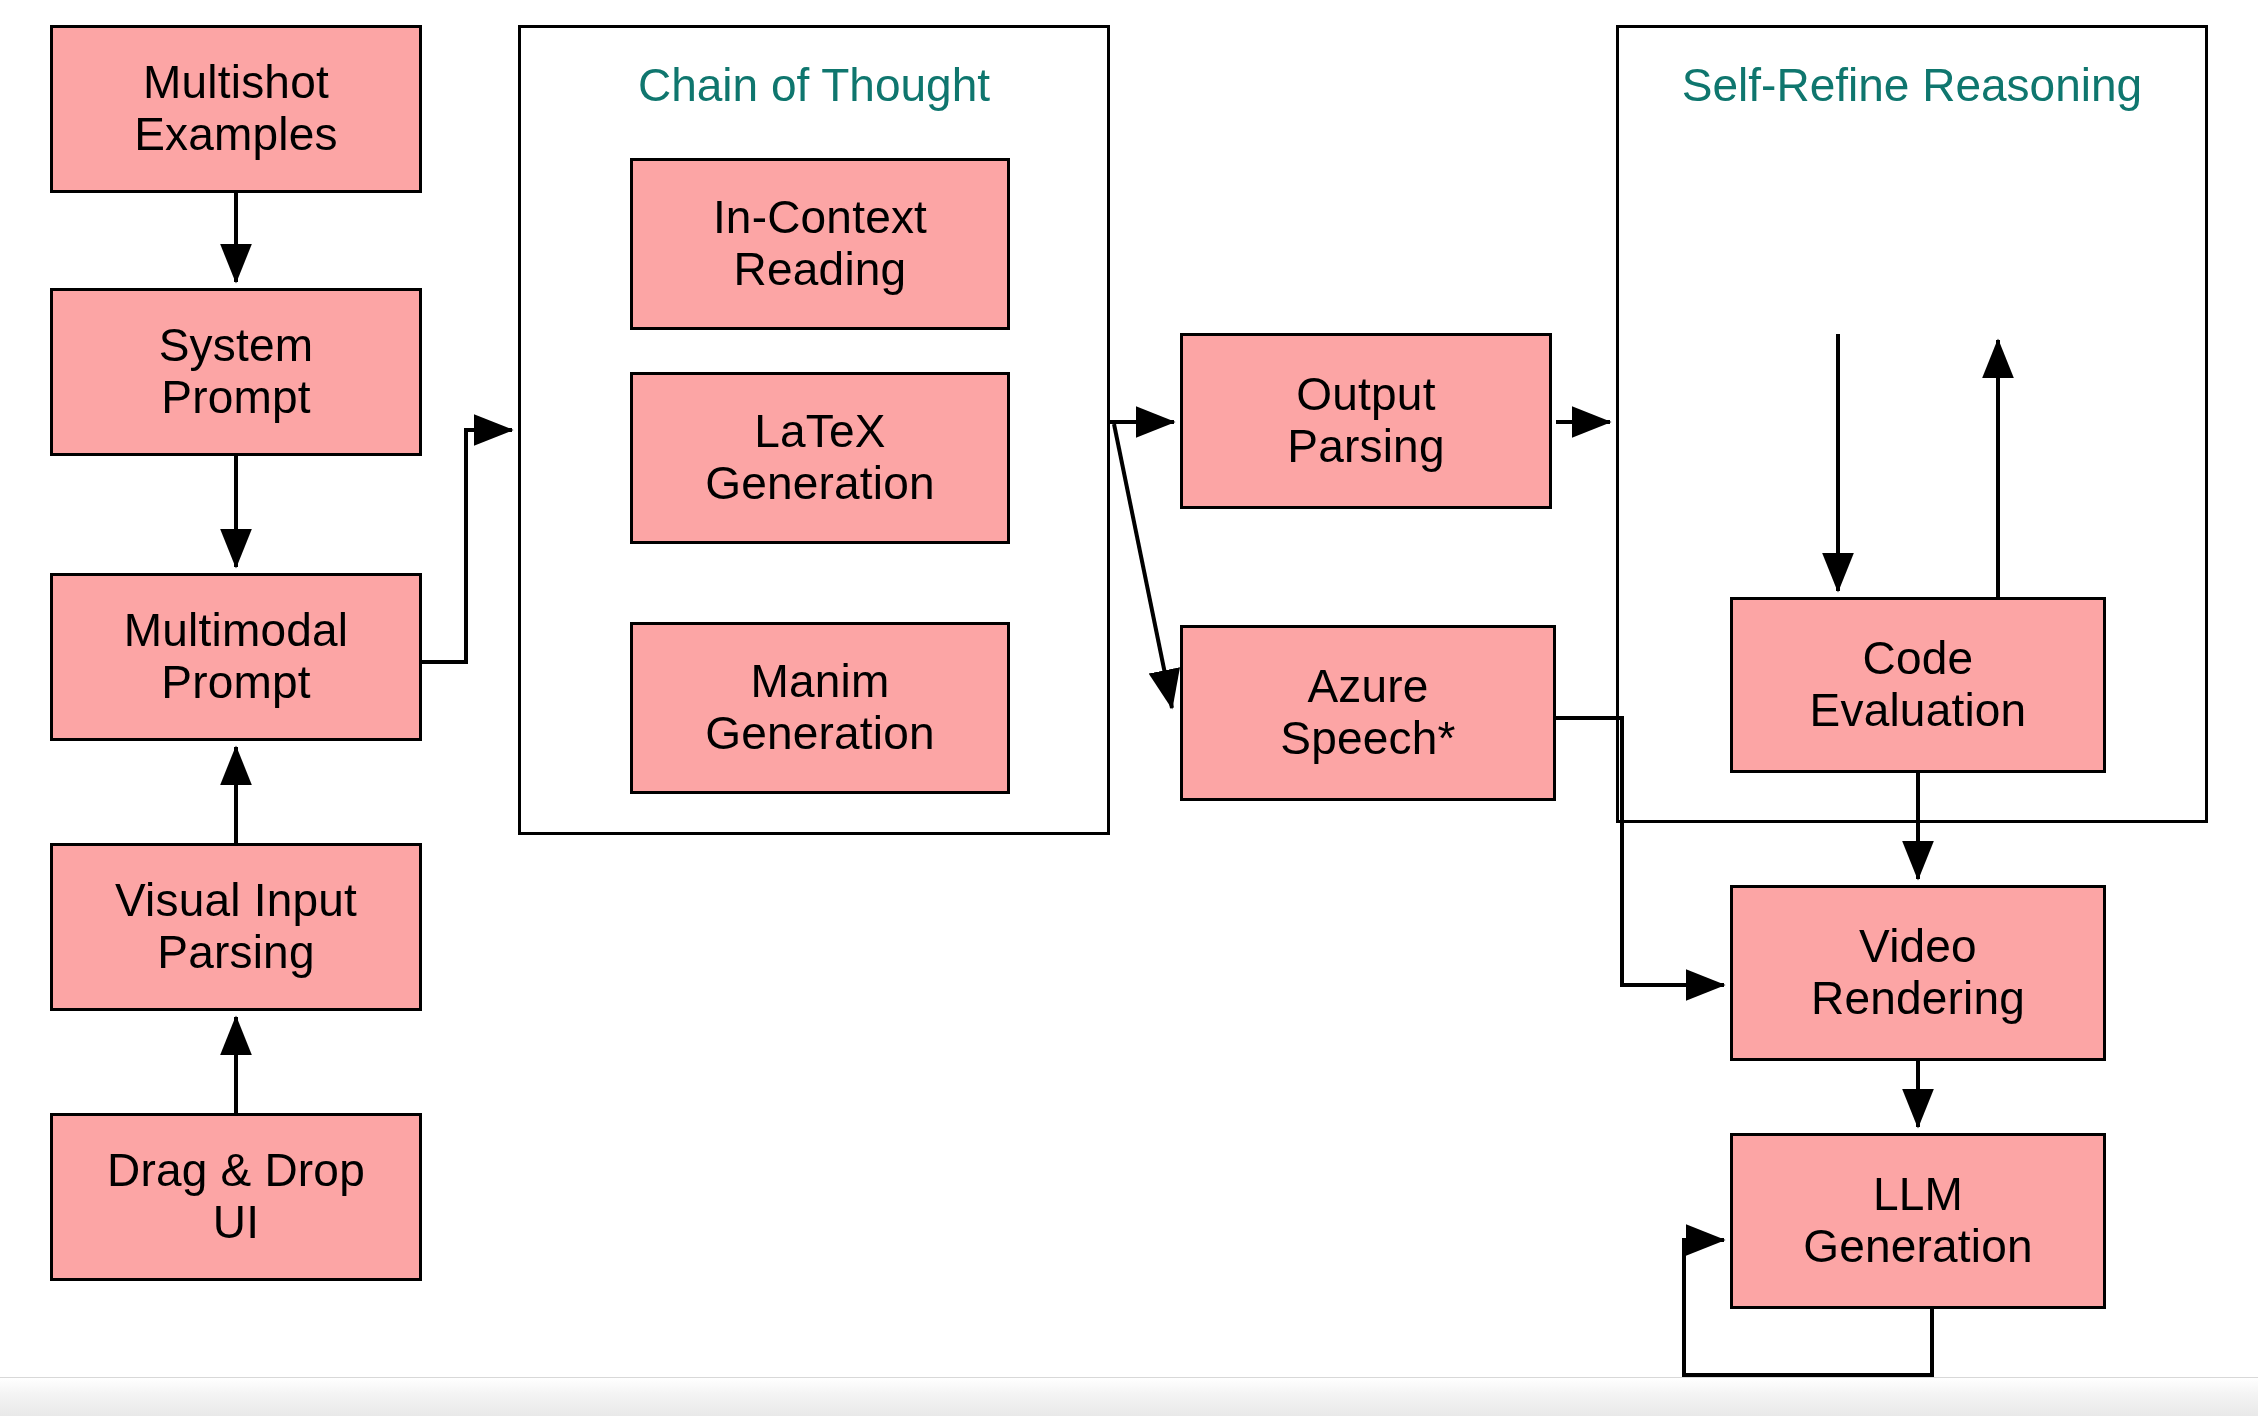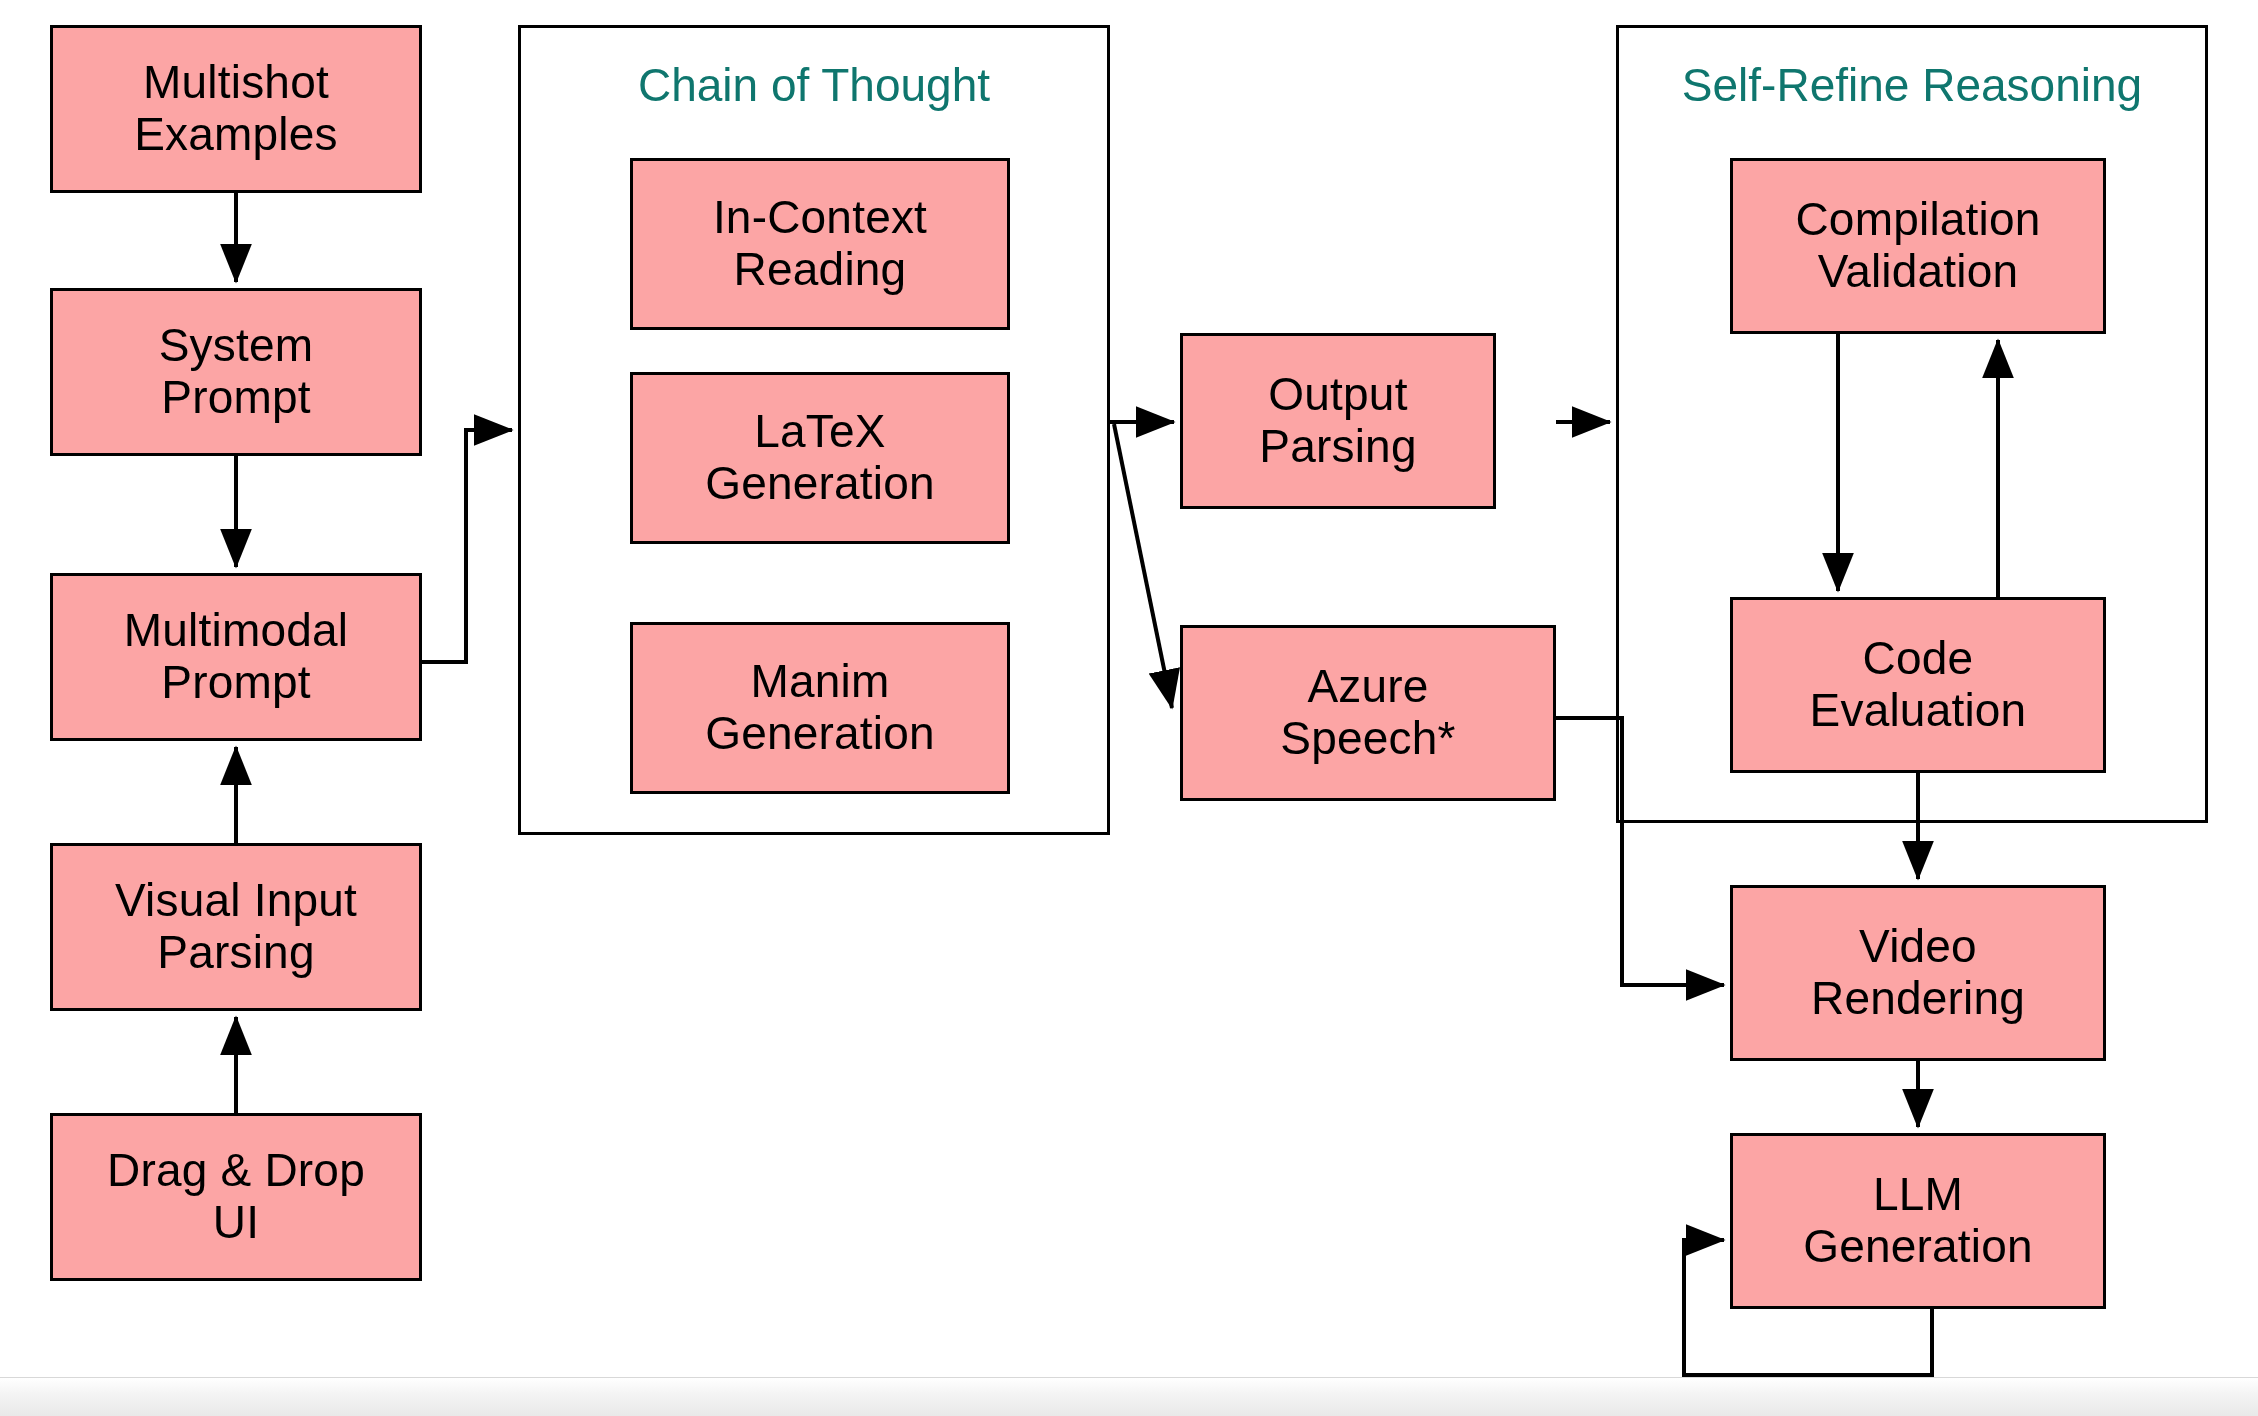--- a/index.html
+++ b/index.html
@@ -130,28 +130,26 @@
 
   <div class="node" style="left:50px; top:1113px; width:372px; height:168px;">Drag &amp; Drop
 UI</div>
 
   <div class="node" style="left:630px; top:372px; width:380px; height:172px;">LaTeX
 Generation</div>
 
   <div class="node" style="left:630px; top:622px; width:380px; height:172px;">Manim
 Generation</div>
 
-  <div class="node" style="left:1180px; top:333px; width:316px; height:176px;">Output
+  <div class="node" style="left:1180px; top:333px; width:372px; height:176px;">Output
 Parsing</div>
 
   <div class="node" style="left:1180px; top:625px; width:376px; height:176px;">Azure
 Speech*</div>
 
-  <div class="node" style="left:1730px; top:158px; width:376px; height:176px;">Compilation
-Validation</div>
 
   <div class="node" style="left:1730px; top:597px; width:376px; height:176px;">Code
 Evaluation</div>
 
   <div class="node" style="left:1730px; top:885px; width:376px; height:176px;">Video
 Rendering</div>
 
   <div class="node" style="left:1730px; top:1133px; width:376px; height:176px;">LLM
 Generation</div>
 

